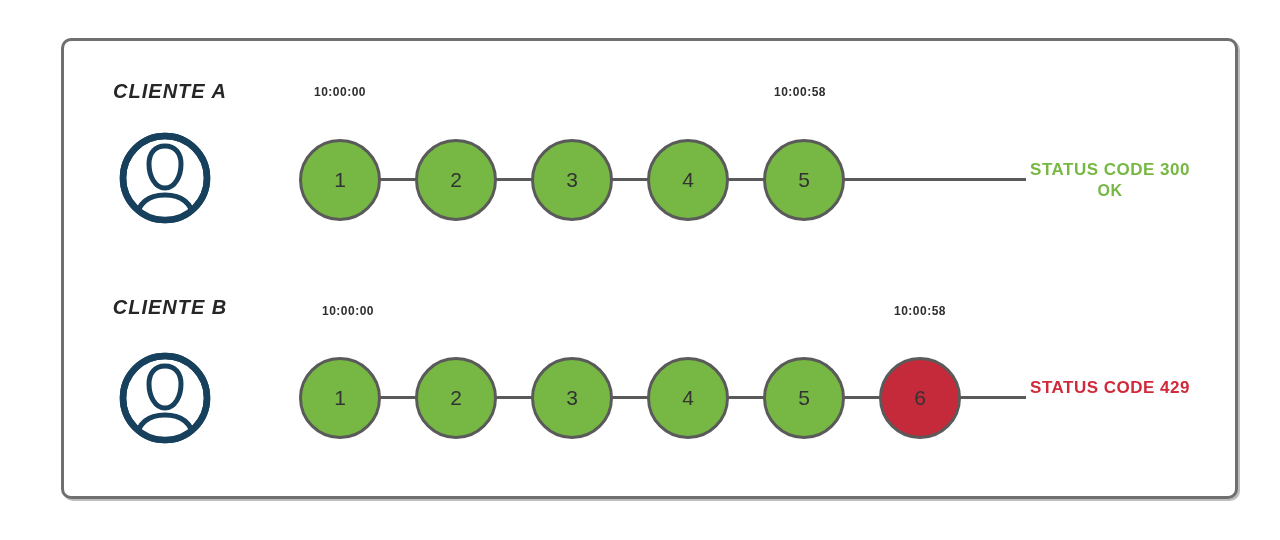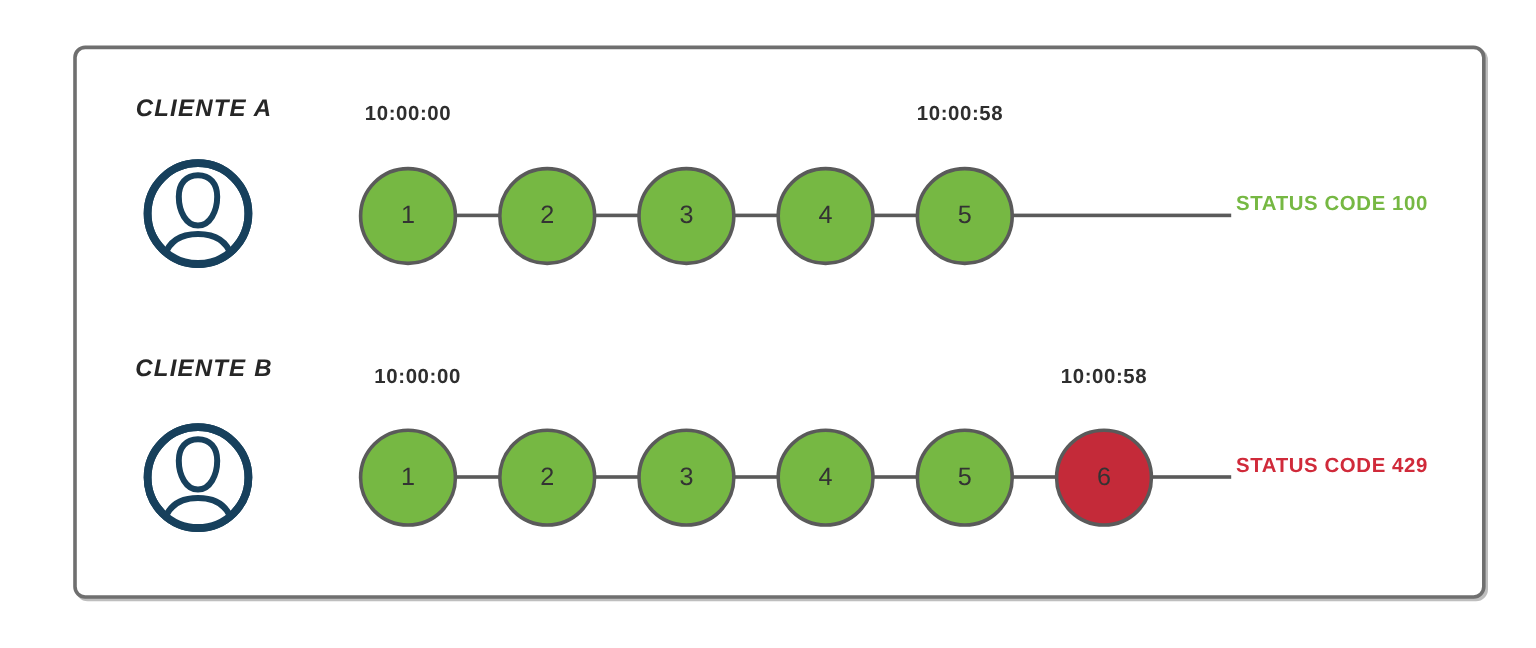--- a/index.html
+++ b/index.html
@@ -46,21 +46,21 @@
     color:#262626;
   }
 
   .avatar { position:absolute; width:96px; height:96px; }
   .avatar svg { display:block; width:100%; height:100%; }
 
   .time-label {
     position:absolute;
     width:100px;
     text-align:center;
-    font-size:17px;
+    font-size:12px;
     font-weight:700;
     color:var(--text-dark);
     letter-spacing:0.5px;
   }
 
   .timeline-line {
     position:absolute;
     height:3px;
     background:var(--line);
     z-index:0;
@@ -144,21 +144,22 @@
     <div class="timeline-line"></div>
     <div class="circles">
         <div class="circle" style="left: 0px;">1</div>
         <div class="circle" style="left: 116px;">2</div>
         <div class="circle" style="left: 232px;">3</div>
         <div class="circle" style="left: 348px;">4</div>
         <div class="circle" style="left: 464px;">5</div>
       </div>
 
     <div class="status green">
-      <div class="l1">STATUS CODE 100</div>
+      <div class="l1">STATUS CODE 300</div>
+      <div class="l2">OK</div>
     </div>
   </section>
 
   <section class="rowB">
     <div class="client-label">CLIENTE B</div>
 
     <div class="avatar">
       <svg viewBox="0 0 96 96" aria-hidden="true">
         <defs>
             <clipPath id="avatarClipB">

